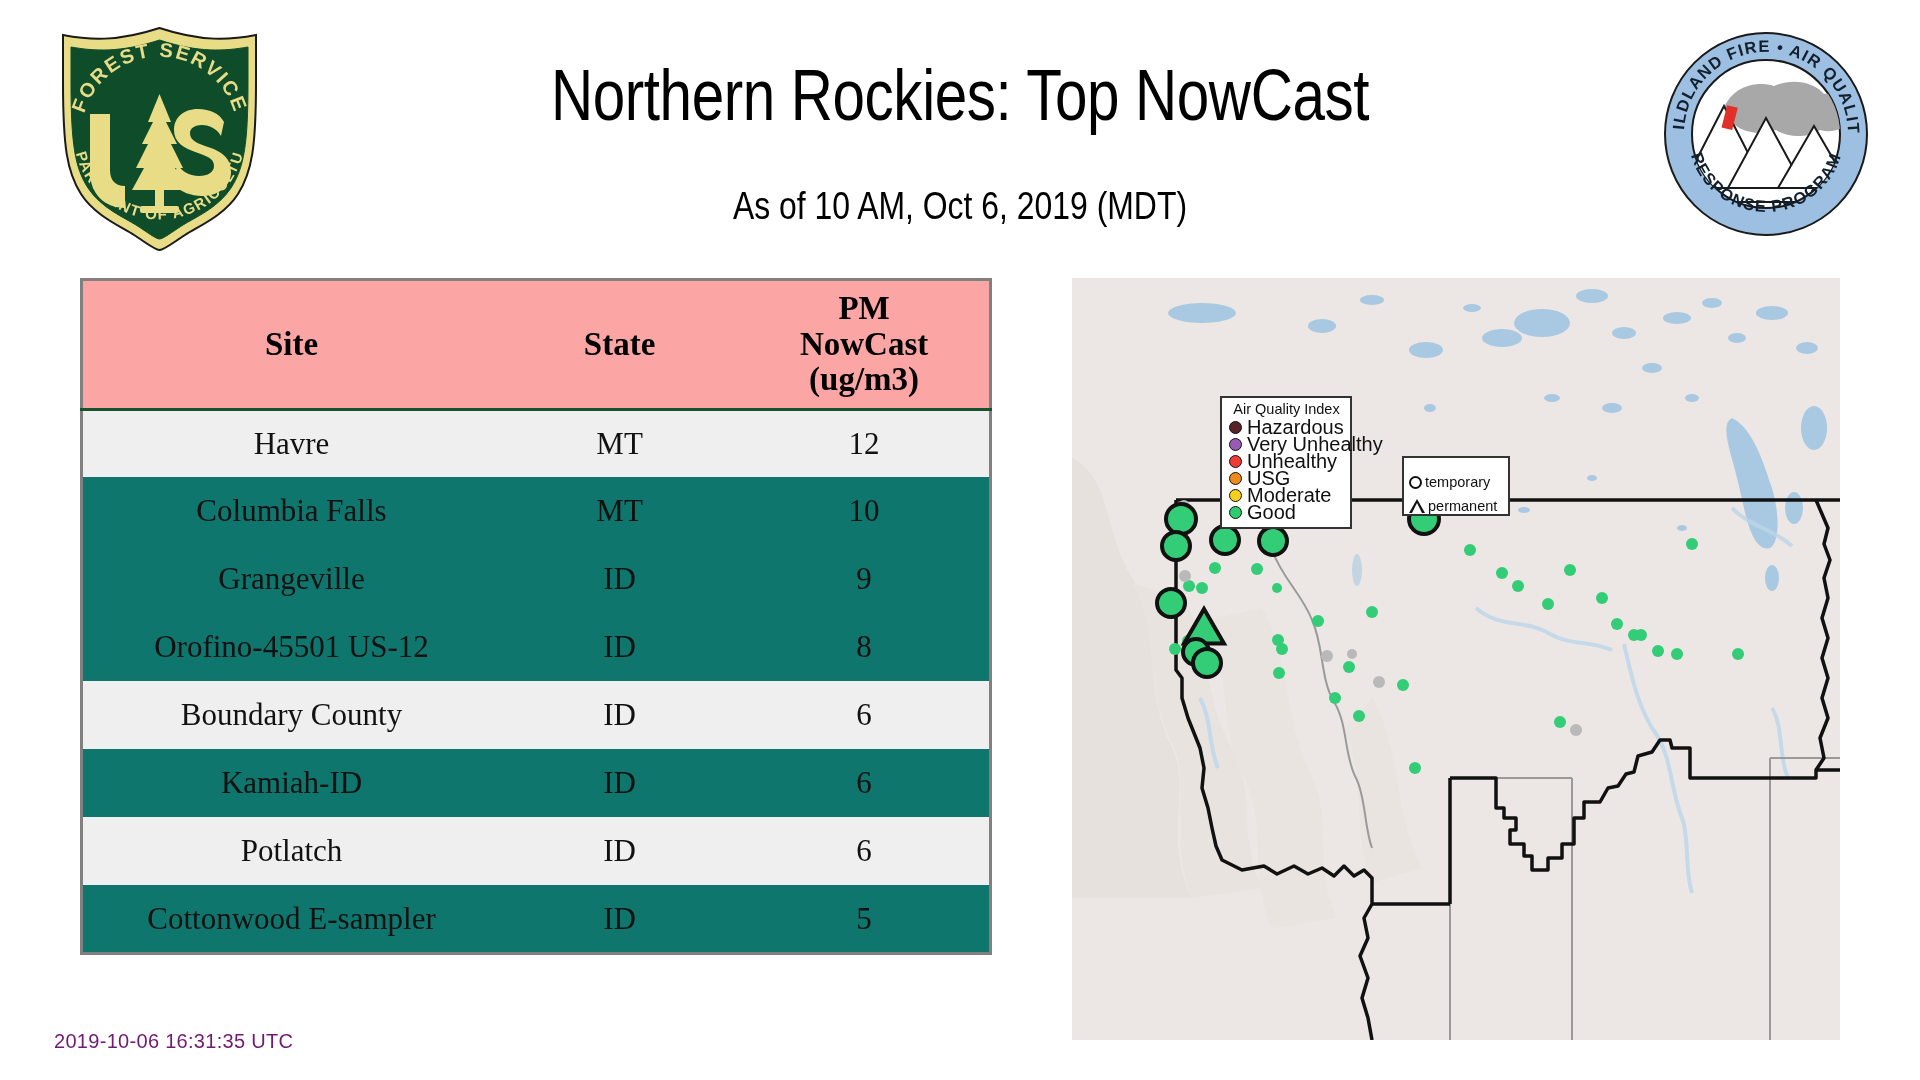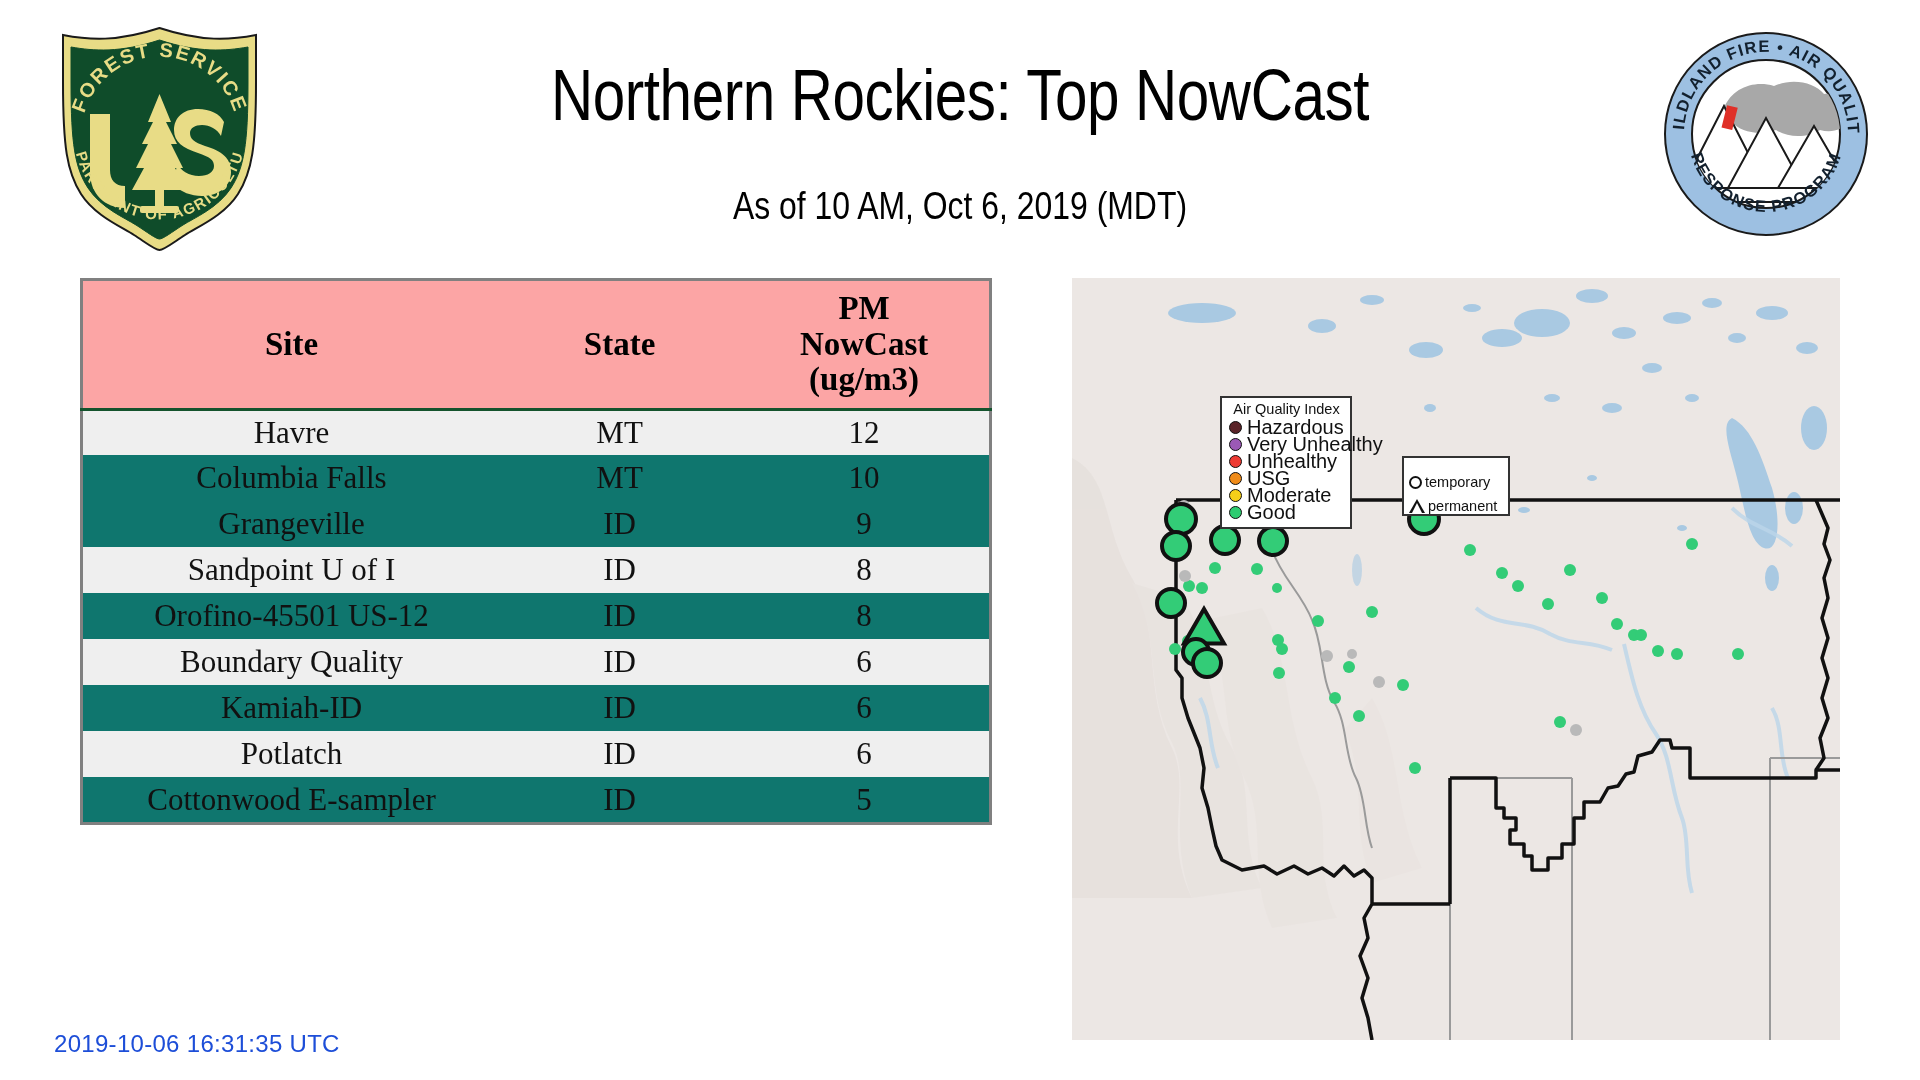--- a/index.html
+++ b/index.html
@@ -83,33 +83,33 @@
     line-height: 1.08;
   }
   table.aqi thead th.col-site  { width: 420px; }
   table.aqi thead th.col-state { width: 240px; }
   table.aqi thead th.col-pm    { width: 252px; }
   table.aqi tbody td {
     font-size: 31px;
     color: #111;
     text-align: center;
     padding: 0;
-    height: 46px;
+    height: 68px;
     vertical-align: middle;
     border: none;
   }
   table.aqi tbody tr.odd  td { background: #efefef; }
   table.aqi tbody tr.even td { background: #0f766e; }
 
   
   #timestamp {
     position: absolute;
     left: 54px; top: 1030px;
-    font-size: 24px;
-    color: #1d4ed8;
+    font-size: 20px;
+    color: #701a75;
     font-family: "Liberation Sans", sans-serif;
     letter-spacing: 0.3px;
   }
 
   
   #map {
     position: absolute;
     left: 1072px; top: 278px;
     width: 768px; height: 762px;
     background: #ece7e4;
@@ -313,32 +313,27 @@
           <tr class="even">
             <td>Columbia Falls</td>
             <td>MT</td>
             <td>10</td>
           </tr>
           <tr class="even">
             <td>Grangeville</td>
             <td>ID</td>
             <td>9</td>
           </tr>
-          <tr class="odd">
-            <td>Sandpoint U of I</td>
-            <td>ID</td>
-            <td>8</td>
-          </tr>
           <tr class="even">
             <td>Orofino-45501 US-12</td>
             <td>ID</td>
             <td>8</td>
           </tr>
           <tr class="odd">
-            <td>Boundary Quality</td>
+            <td>Boundary County</td>
             <td>ID</td>
             <td>6</td>
           </tr>
           <tr class="even">
             <td>Kamiah-ID</td>
             <td>ID</td>
             <td>6</td>
           </tr>
           <tr class="odd">
             <td>Potlatch</td>

